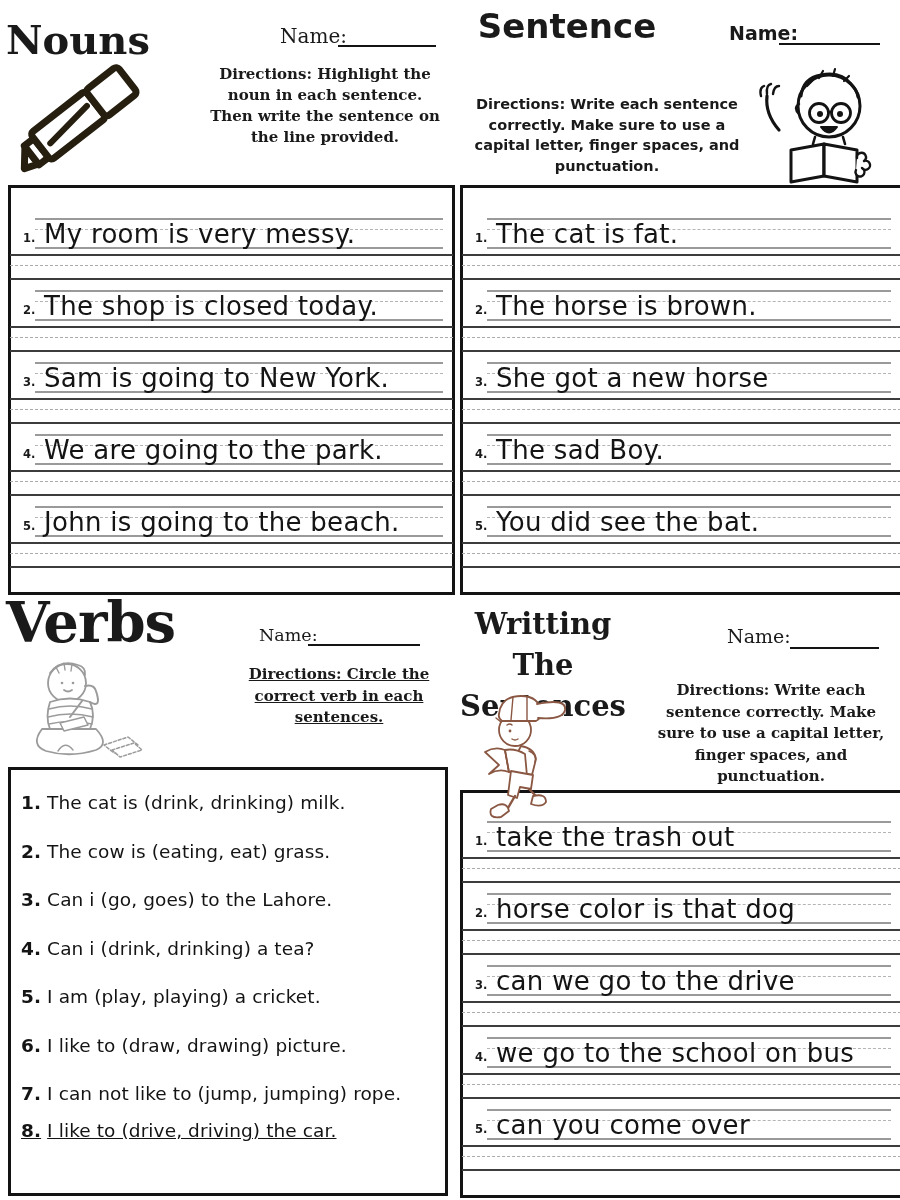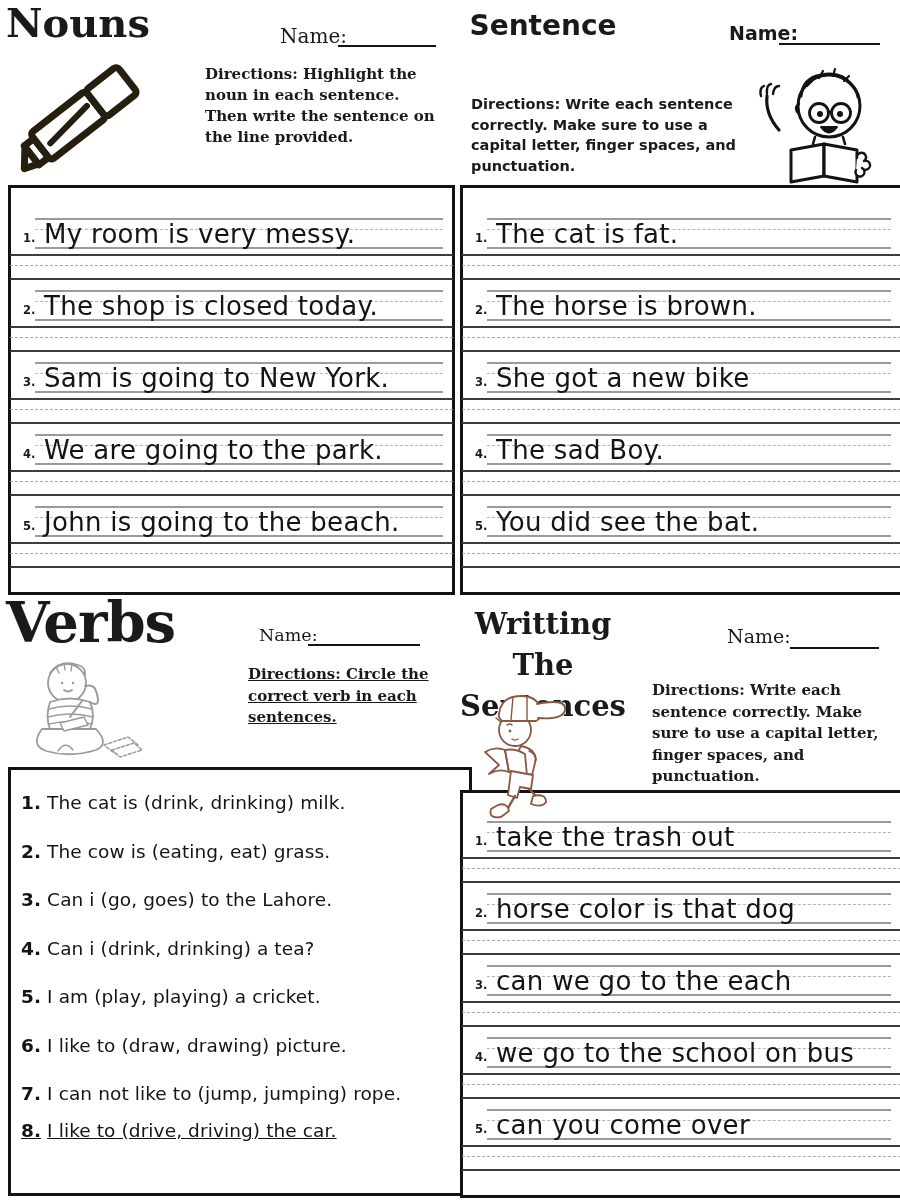--- a/index.html
+++ b/index.html
@@ -6,21 +6,21 @@
   body{
     width:900px;height:1200px;position:relative;background:#ffffff;
     font-family:"DejaVu Sans",sans-serif;color:#1a1a1a;overflow:hidden;
   }
   .layer{position:absolute;left:0;top:0;width:900px;height:1200px;}
   .abs{position:absolute;}
   .serif{font-family:"DejaVu Serif",serif;}
   .sans{font-family:"DejaVu Sans",sans-serif;}
   .wtitle{font-weight:800;line-height:1.05;white-space:nowrap;}
   .ctitle{text-align:center;font-weight:800;}
-  .dir{position:absolute;text-align:left;font-weight:700;}
+  .dir{position:absolute;text-align:center;font-weight:700;}
   .nlabel{position:absolute;white-space:nowrap;}
   .nline{position:absolute;border-bottom:2px solid #141414;height:0;}
   
   .wbox{position:absolute;border:3px solid #131313;background:#fff;}
   
   .witem{position:absolute;left:0;right:0;height:72px;}
   .gl{position:absolute;left:24px;right:9px;height:0;}
   .gl.t{top:0;border-top:2px solid #9a9a9a;}
   .gl.m{top:11px;border-top:1px dashed #b5b5b5;}
   .gl.u{top:29px;border-top:2px solid #9a9a9a;}
@@ -34,21 +34,21 @@
   
   .vrow{position:absolute;left:10px;right:4px;height:30px;line-height:30px;font-size:18.5px;
         letter-spacing:0.1px;white-space:nowrap;color:#141414;}
   .vnum{font-weight:700;margin-right:6px;}
   svg{display:block;}
 </style>
 </head>
 <body>
 
 <section class="layer">
-  <div class="abs serif wtitle" style="left:6px;top:2px;font-size:40px;">Nouns</div>
+  <div class="abs serif wtitle" style="left:6px;top:19px;font-size:40px;">Nouns</div>
 
   <svg class="abs" style="left:2px;top:55px;" width="155" height="125" viewBox="0 0 155 125">
     <g transform="translate(6,96) rotate(-38)" fill="#ffffff" stroke="#261f10" stroke-width="7" stroke-linejoin="round" stroke-linecap="round">
       <polygon points="2,24 16,7 16,29"></polygon>
       <rect x="16" y="6" width="12" height="24"></rect>
       <rect x="28" y="0" width="70" height="34" rx="4"></rect>
       <line x1="38" y1="20" x2="90" y2="13" stroke-width="6"></line>
       <rect x="98" y="0" width="40" height="34" rx="4"></rect>
     </g>
   </svg>
@@ -106,21 +106,21 @@
       <span class="inum">5.</span>
       <span class="sent">John is going to the beach.</span>
       <i class="bl a"></i>
         <i class="bl b"></i>
         <i class="bl c"></i>
     </div>
   </div>
 </section>
 
 <section class="layer">
-  <div class="abs sans ctitle" style="left:452px;top:6px;width:182px;font-size:28px;line-height:40px;">
+  <div class="abs sans ctitle" style="left:476px;top:6px;width:182px;font-size:34px;line-height:40px;">
     <div>Sentence</div>
   </div>
 
   <div class="nlabel sans" style="left:729px;top:22px;font-size:19px;font-weight:600;">Name:</div>
   <i class="nline" style="left:779px;top:43px;width:101px;"></i>
 
   <p class="dir sans" style="left:471px;top:94px;width:272px;font-size:14.5px;line-height:20.5px;margin:0;">Directions: Write each sentence correctly. Make sure to use a capital letter, finger spaces, and punctuation.</p>
 
   <svg class="abs" style="left:737px;top:66px;" width="152" height="119" viewBox="0 0 152 119">
     <g fill="none" stroke="#131313" stroke-width="3" stroke-linecap="round" stroke-linejoin="round">
@@ -165,21 +165,21 @@
       <span class="sent">The horse is brown.</span>
       <i class="bl a"></i>
         <i class="bl b"></i>
         <i class="bl c"></i>
     </div>
     <div class="witem" style="top:174px;">
       <i class="gl t"></i>
         <i class="gl m"></i>
         <i class="gl u"></i>
       <span class="inum">3.</span>
-      <span class="sent">She got a new bike</span>
+      <span class="sent">She got a new horse</span>
       <i class="bl a"></i>
         <i class="bl b"></i>
         <i class="bl c"></i>
     </div>
     <div class="witem" style="top:246px;">
       <i class="gl t"></i>
         <i class="gl m"></i>
         <i class="gl u"></i>
       <span class="inum">4.</span>
       <span class="sent">The sad Boy.</span>
@@ -221,21 +221,21 @@
       <polygon points="92,88 116,80 126,88 102,96" fill="#ffffff" stroke-dasharray="3,2" stroke-width="1.5"></polygon>
       <polygon points="100,93 122,86 130,93 108,100" fill="#ffffff" stroke-dasharray="3,2" stroke-width="1.5"></polygon>
     </g>
   </svg>
 
   <div class="nlabel serif" style="left:259px;top:625px;font-size:17.5px;">Name:</div>
   <i class="nline" style="left:308px;top:644px;width:112px;"></i>
 
   <p class="dir serif" style="left:248px;top:664px;width:182px;font-size:15px;line-height:21.5px;margin:0;text-decoration:underline;">Directions: Circle the correct verb in each sentences.</p>
 
-  <div class="wbox" style="left:8px;top:767px;width:434px;height:423px;padding-left:24px;">
+  <div class="wbox" style="left:8px;top:767px;width:434px;height:423px;">
     <div class="vrow" style="top:18px;">
       <span class="vnum">1.</span><span>The cat is (drink, drinking) milk.</span>
     </div>
     <div class="vrow" style="top:67px;">
       <span class="vnum">2.</span><span>The cow is (eating, eat) grass.</span>
     </div>
     <div class="vrow" style="top:115px;">
       <span class="vnum">3.</span><span>Can i (go, goes) to the Lahore.</span>
     </div>
     <div class="vrow" style="top:164px;">
@@ -309,21 +309,21 @@
       <span class="sent">horse color is that dog</span>
       <i class="bl a"></i>
         <i class="bl b"></i>
         <i class="bl c"></i>
     </div>
     <div class="witem" style="top:172px;">
       <i class="gl t"></i>
         <i class="gl m"></i>
         <i class="gl u"></i>
       <span class="inum">3.</span>
-      <span class="sent">can we go to the each</span>
+      <span class="sent">can we go to the drive</span>
       <i class="bl a"></i>
         <i class="bl b"></i>
         <i class="bl c"></i>
     </div>
     <div class="witem" style="top:244px;">
       <i class="gl t"></i>
         <i class="gl m"></i>
         <i class="gl u"></i>
       <span class="inum">4.</span>
       <span class="sent">we go to the school on bus</span>

